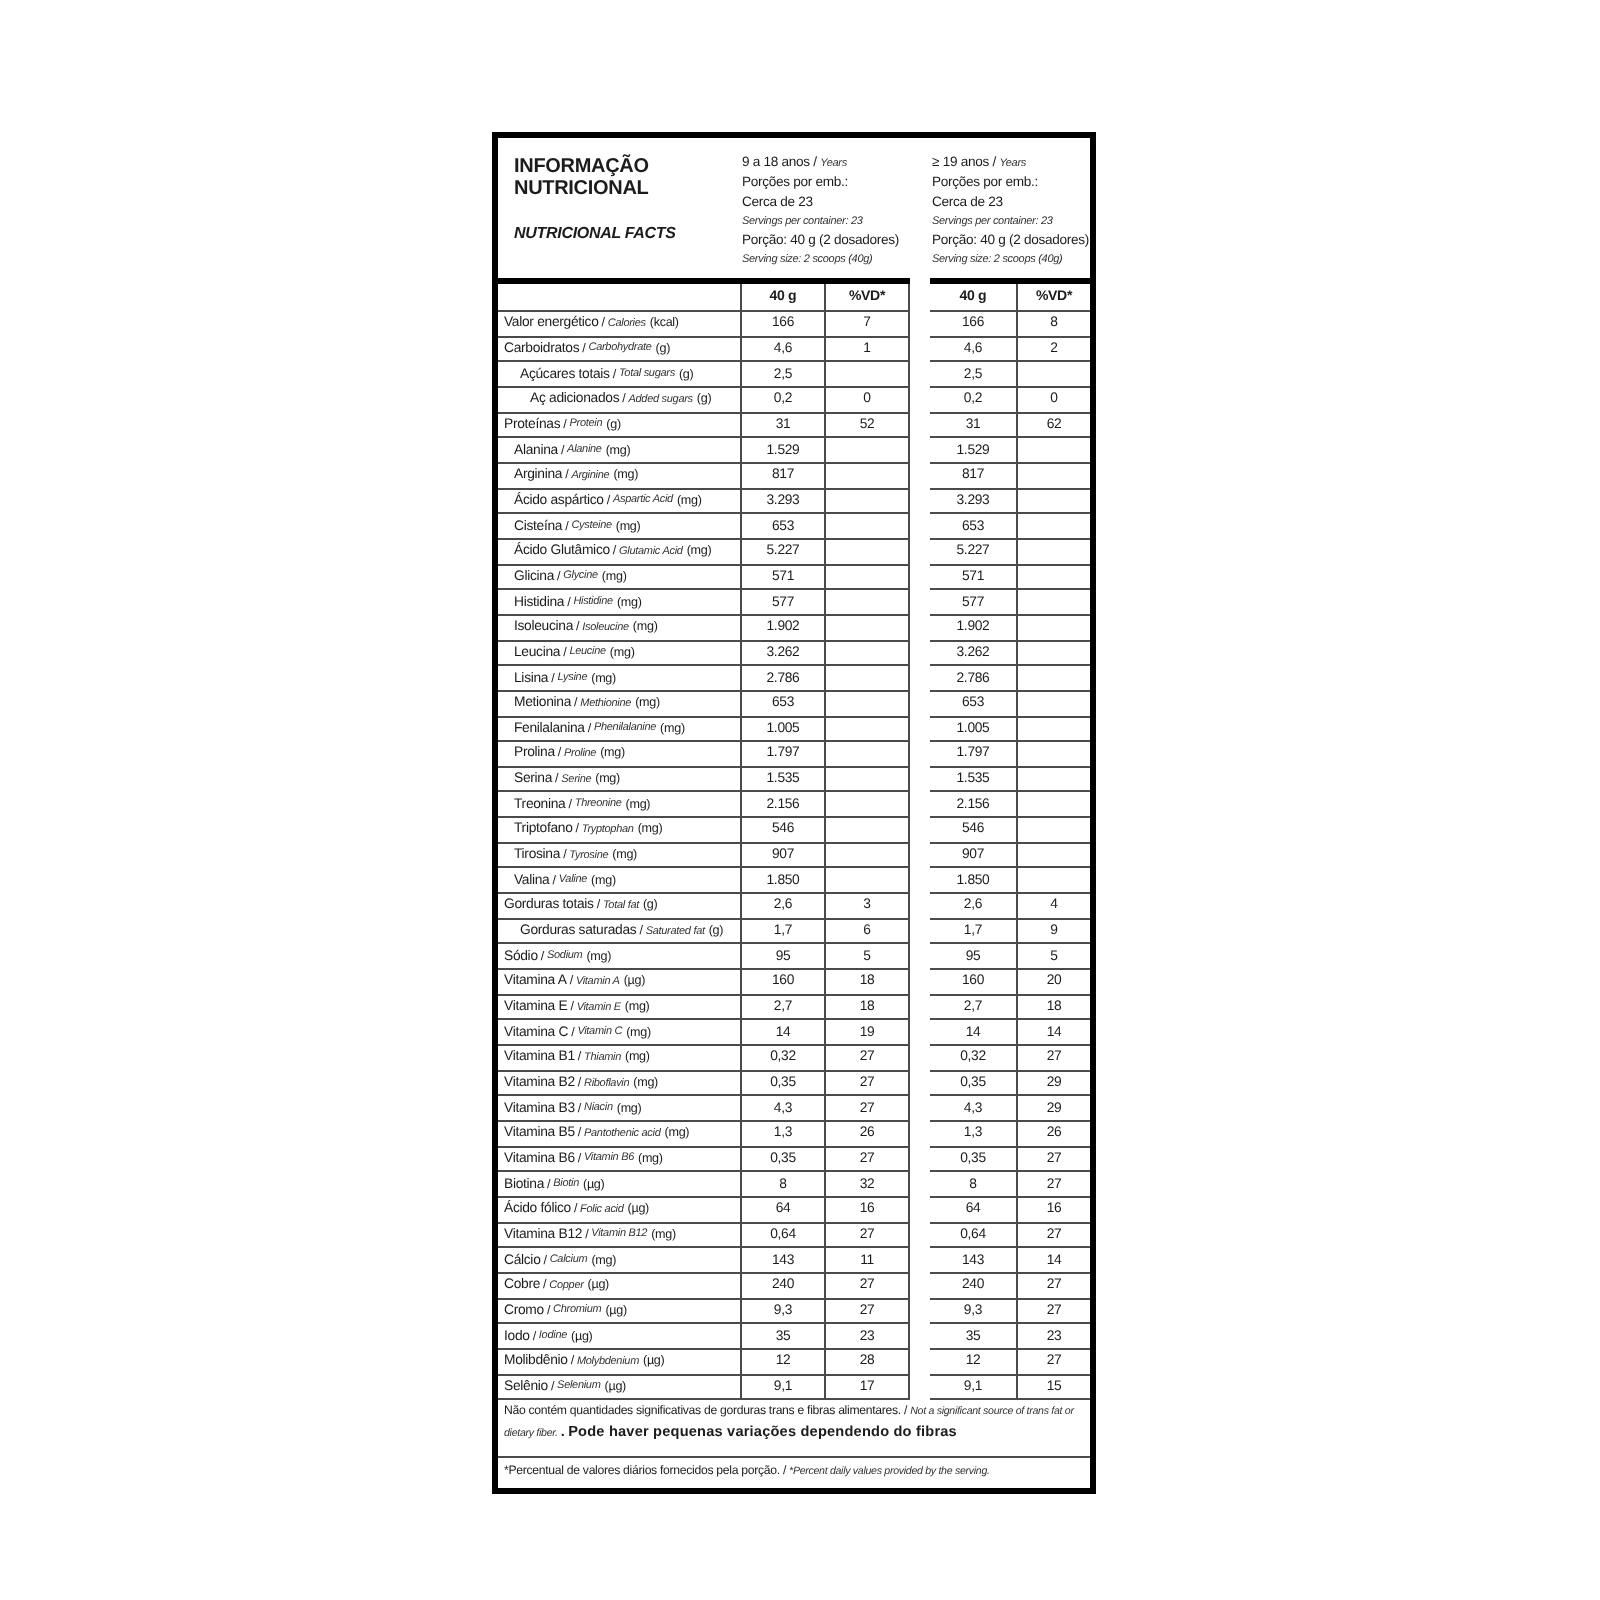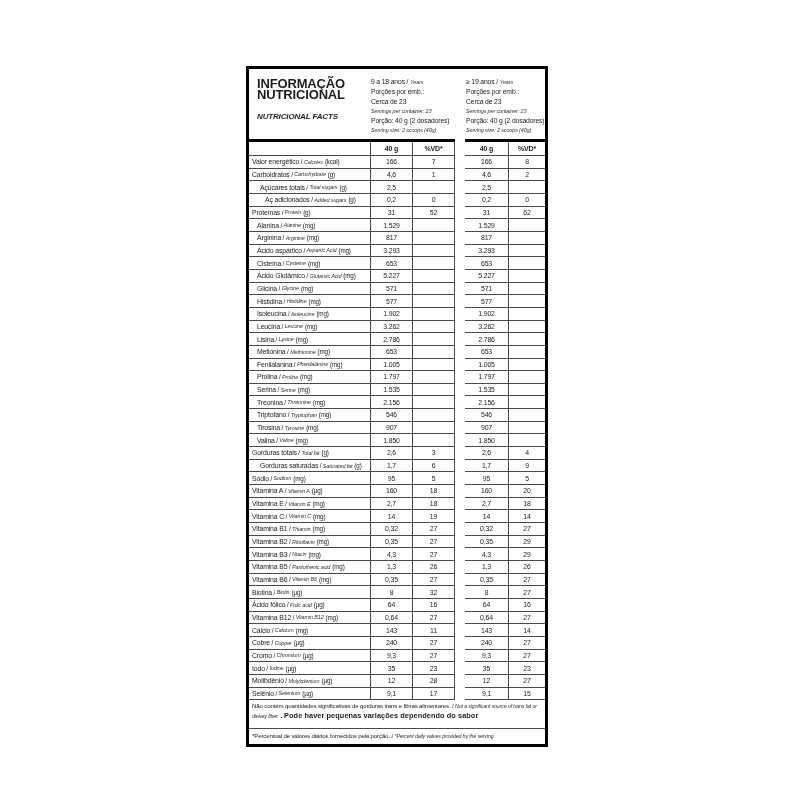--- a/index.html
+++ b/index.html
@@ -15,21 +15,21 @@
 
   .nutri-table{
     position:absolute;left:246px;top:66px;width:302px;height:681px;
     border:3px solid var(--thick);background:#fff;
     display:flex;flex-direction:column;
   }
 
   
   .head-info{display:flex;height:70px;flex:0 0 auto;}
   .title-cell{width:122px;padding:10px 2px 0 8px;}
-  .title-pt{font-weight:bold;font-size:13px;line-height:10.5px;max-width:78px;}
+  .title-pt{font-weight:bold;font-size:10px;line-height:10.5px;max-width:78px;}
   .title-en{font-weight:bold;font-style:italic;font-size:8px;margin-top:12px;white-space:nowrap;}
   .group-head{width:85px;padding-top:8px;overflow:visible;}
   .group-head.g2{flex:1;}
   .ghd-gap{width:10px;}
   .gh-line{font-size:6.8px;line-height:10px;white-space:nowrap;}
   .gh-en{font-style:italic;font-size:5.5px;color:var(--en);}
   .gh-line.small{font-size:5.5px;font-style:italic;color:var(--en);line-height:9px;}
 
   
   .thick{display:flex;height:3px;flex:0 0 auto;}
@@ -716,21 +716,21 @@
         <div class="cell gapc"></div>
         <div class="cell val c3">9,1</div>
         <div class="cell val c4">15</div>
       </div>
     </div>
 
     <div class="fn1">
       <span>Não contém quantidades significativas de gorduras trans e fibras alimentares. /</span>
       <span class="en">Not a significant source of trans fat or dietary fiber.</span>
       <span class="dot">.</span>
-      <span class="bold">Pode haver pequenas variações dependendo do sabor</span>
+      <span class="bold">Pode haver pequenas variações dependendo do fibras</span>
     </div>
     <div class="fn2">
       <span>*Percentual de valores diários fornecidos pela porção. /</span>
       <span class="en">*Percent daily values provided by the serving.</span>
     </div>
 
   </div>
 </div>
 
 </body></html>

